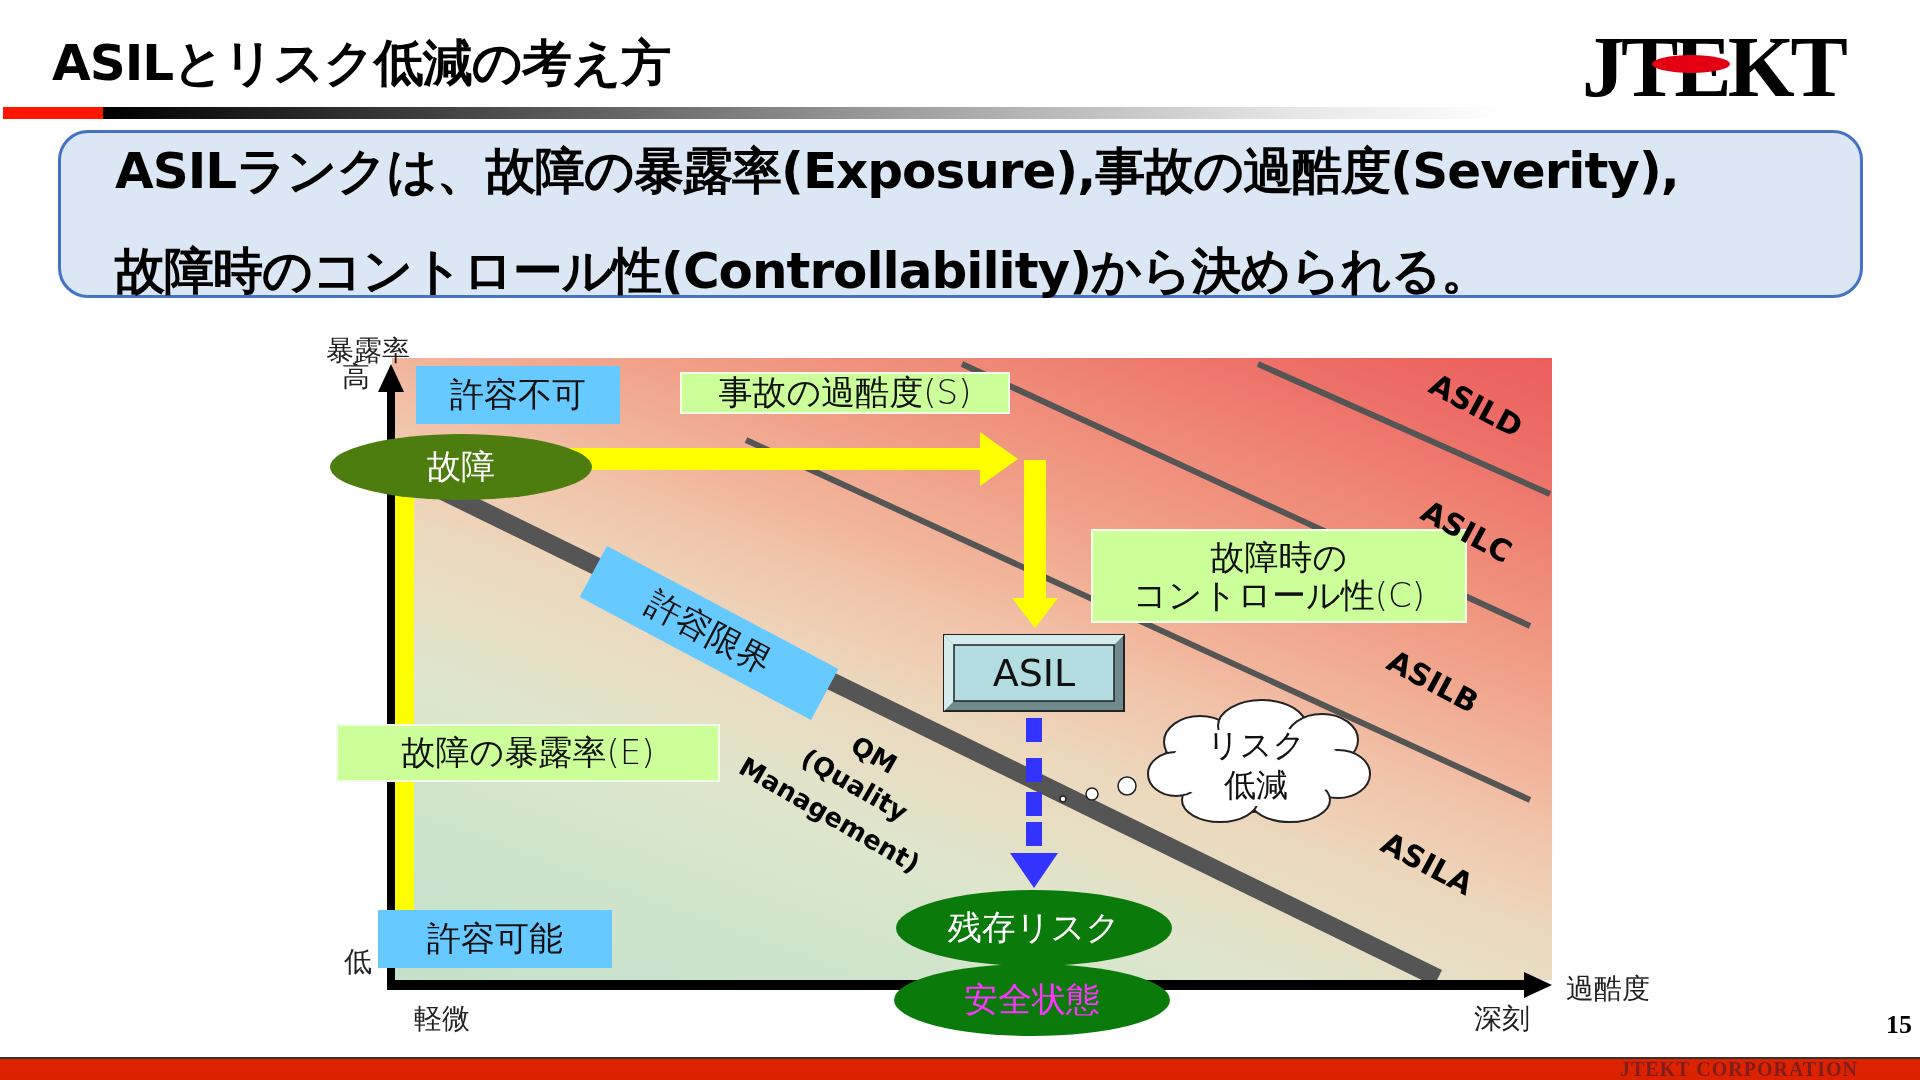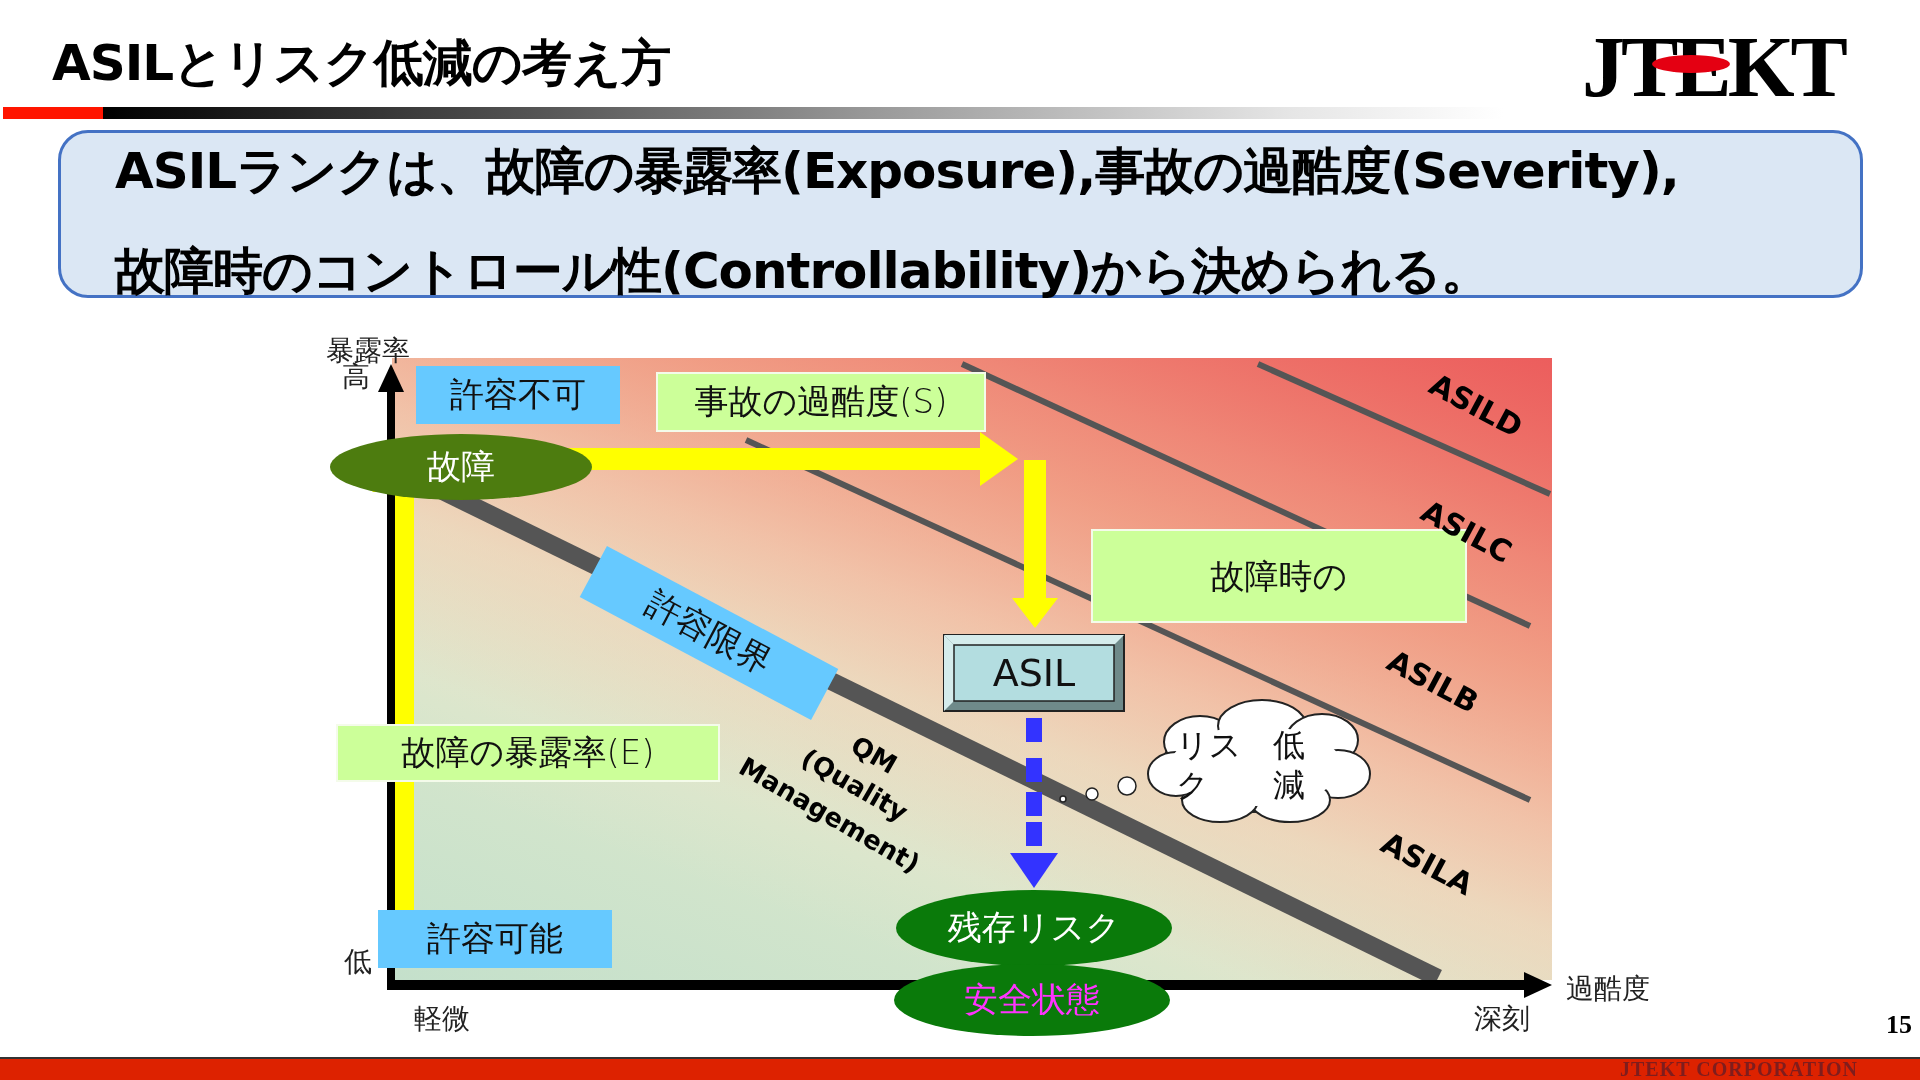--- a/index.html
+++ b/index.html
@@ -142,35 +142,36 @@
 
   <g>
     <rect x="944" y="635" width="180" height="76" fill="#6f8a8a" stroke="#222" stroke-width="2"></rect>
     <polygon points="944,635 1124,635 1114,645 954,645" fill="#d5ecec"></polygon>
     <polygon points="944,635 954,645 954,701 944,711" fill="#d5ecec"></polygon>
     <rect x="954" y="645" width="160" height="56" fill="#b3dde0" stroke="#222" stroke-width="1.5"></rect>
   </g>
 </svg>
 
 <div class="box blue" style="left:416px; top:366px; width:204px; height:58px;">許容不可</div>
-<div class="box green" style="left:656px; top:372px; width:330px; height:60px;">事故の過酷度(S)</div>
+<div class="box green" style="left:680px; top:372px; width:330px; height:42px;">事故の過酷度(S)</div>
 <div class="box blue" style="left:378px; top:910px; width:234px; height:58px;">許容可能</div>
 <div class="box green" style="left:336px; top:724px; width:384px; height:58px;">故障の暴露率(E)</div>
 
 <div class="box green" style="left:1091px; top:529px; width:376px; height:94px; flex-direction:column; line-height:38px;">
   <span>故障時の</span>
+  <span>コントロール性(C)</span>
 </div>
 
 <div class="box blue" style="left:578px; top:604px; width:262px; height:58px; transform:rotate(28deg); border:none; font-size:34px;">許容限界</div>
 
 <div class="ellipse" style="left:330px; top:434px; width:262px; height:66px; background:#4d7c0f; color:#fff;">故障</div>
 
 <div class="box" style="left:954px; top:645px; width:160px; height:56px; font-size:38px; font-weight:normal;">ASIL</div>
 
-<div class="box" style="left:1176px; top:720px; width:160px; height:90px; line-height:40px; font-size:32px;">
+<div class="box" style="left:1176px; top:720px; width:160px; height:90px; flex-direction:column; line-height:40px; font-size:32px;">
   <span>リスク</span>
   <span>低減</span>
 </div>
 
 <div class="asil-label" style="left:850px; top:740px; font-size:26px; transform:rotate(30deg);">QM</div>
 <div class="asil-label" style="left:796px; top:770px; font-size:26px; transform:rotate(30deg);">(Quality</div>
 <div class="asil-label" style="left:728px; top:800px; font-size:26px; transform:rotate(30deg);">Management)</div>
 
 <div class="asil-label" style="left:1426px; top:388px; transform:rotate(28deg);">ASILD</div>
 <div class="asil-label" style="left:1418px; top:514px; transform:rotate(28deg);">ASILC</div>

